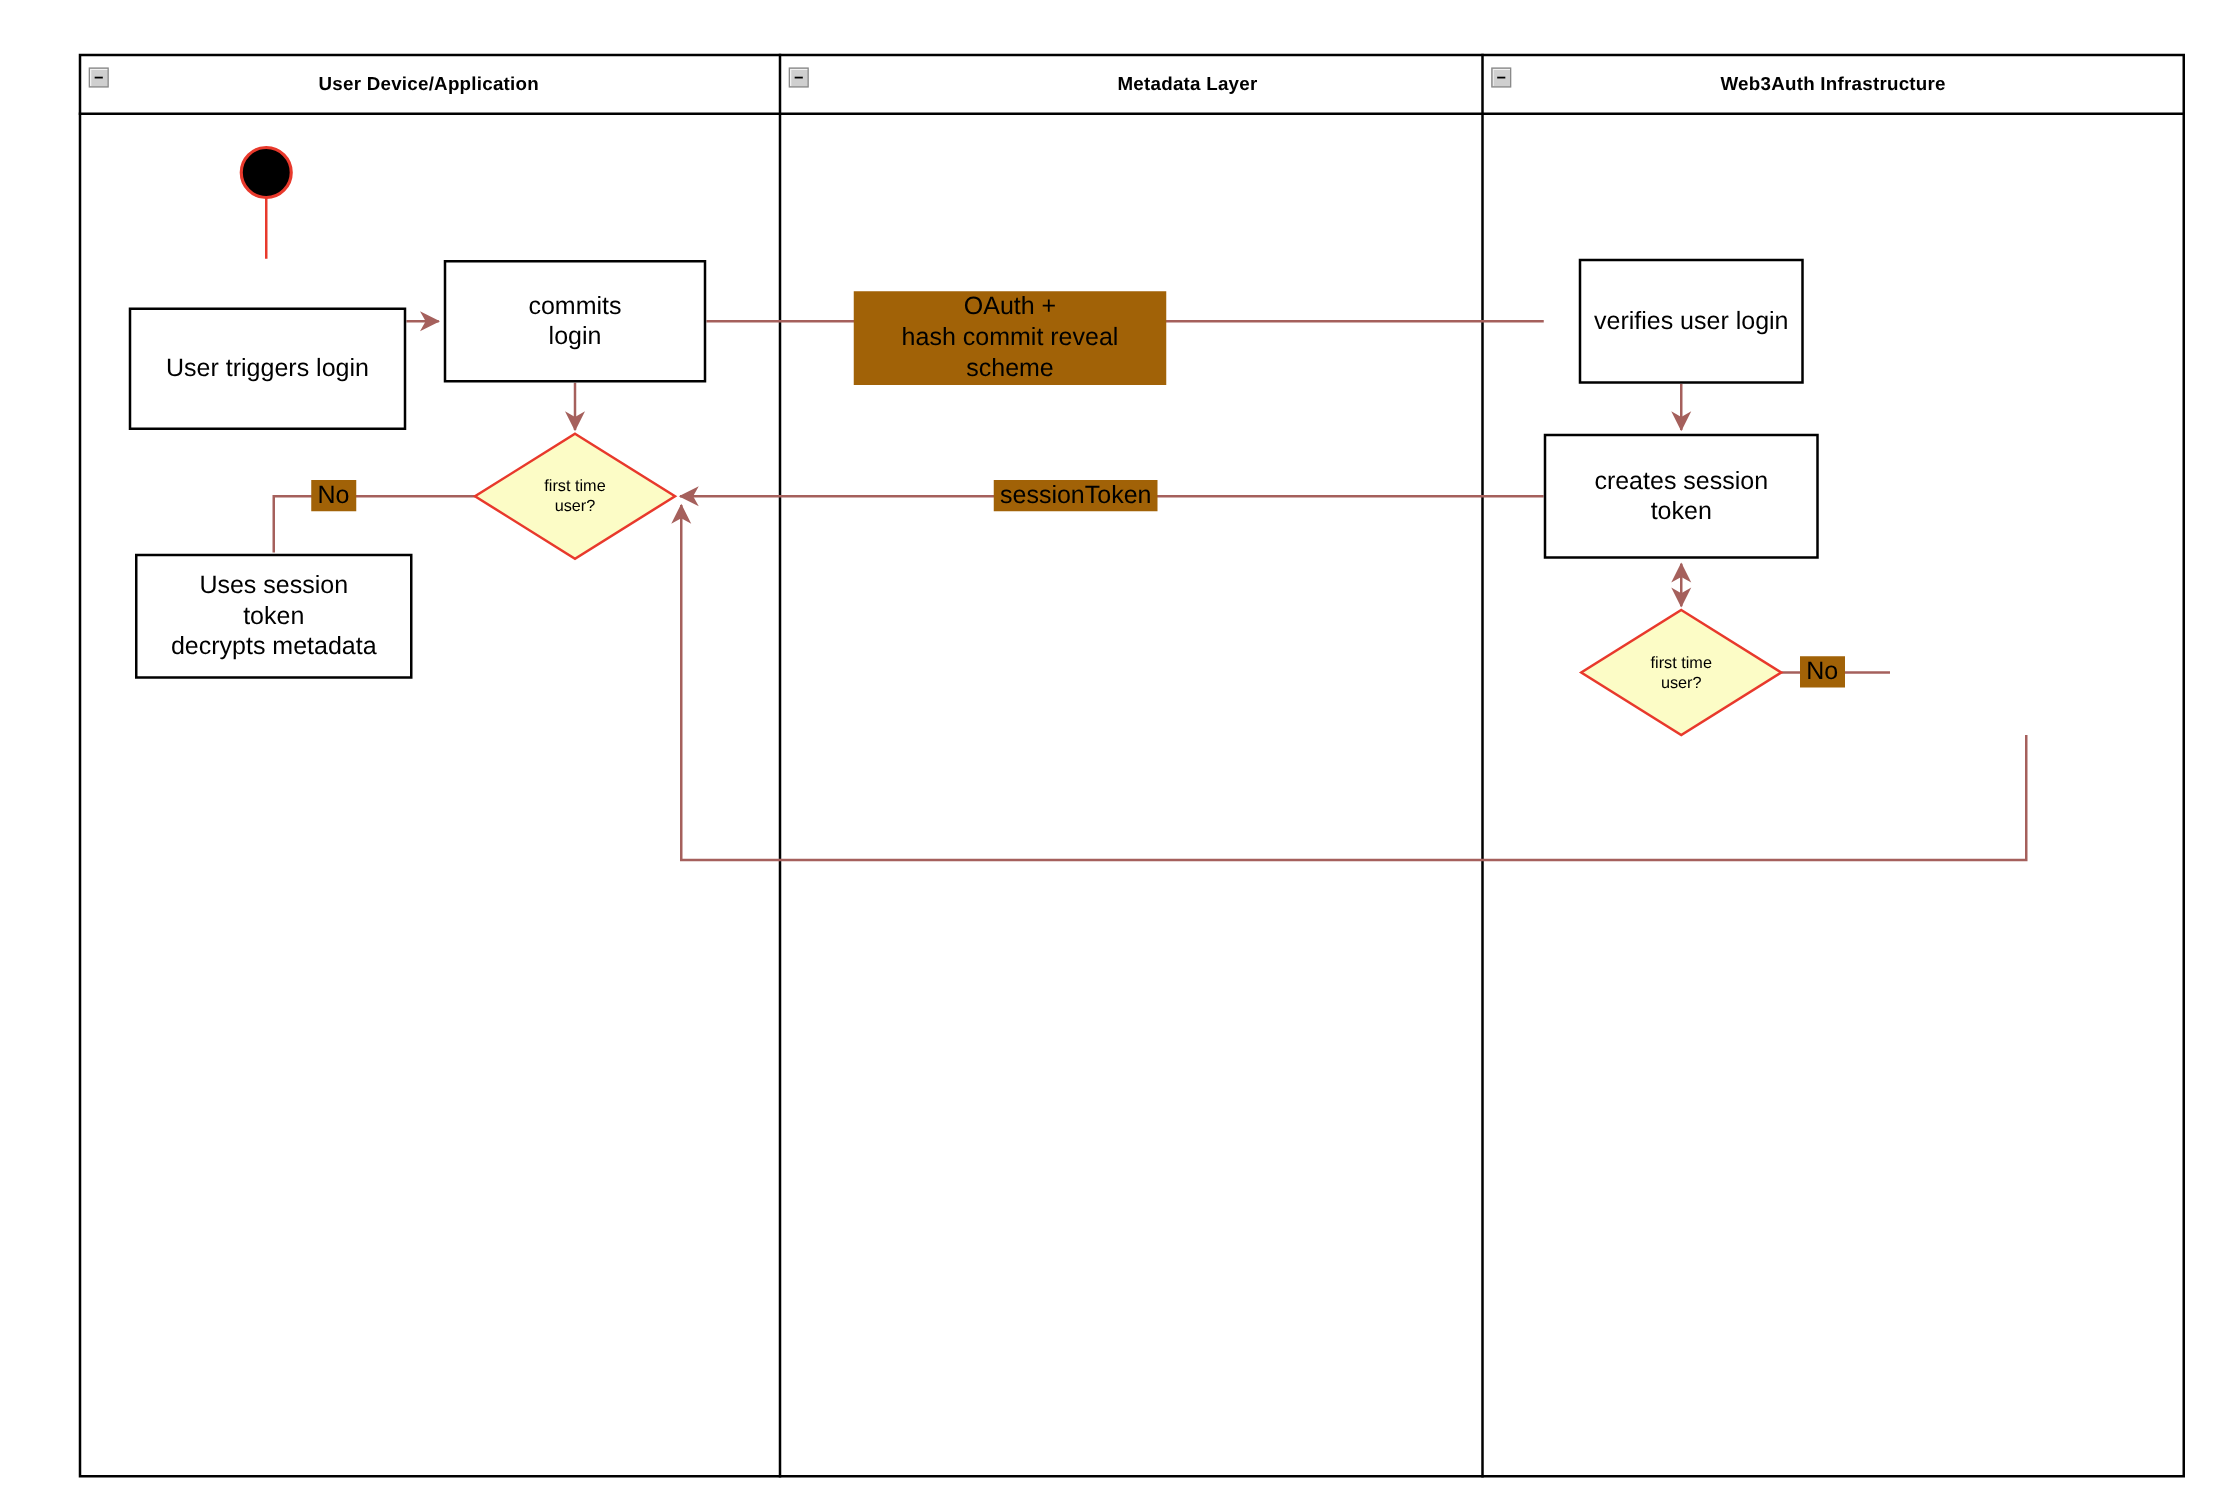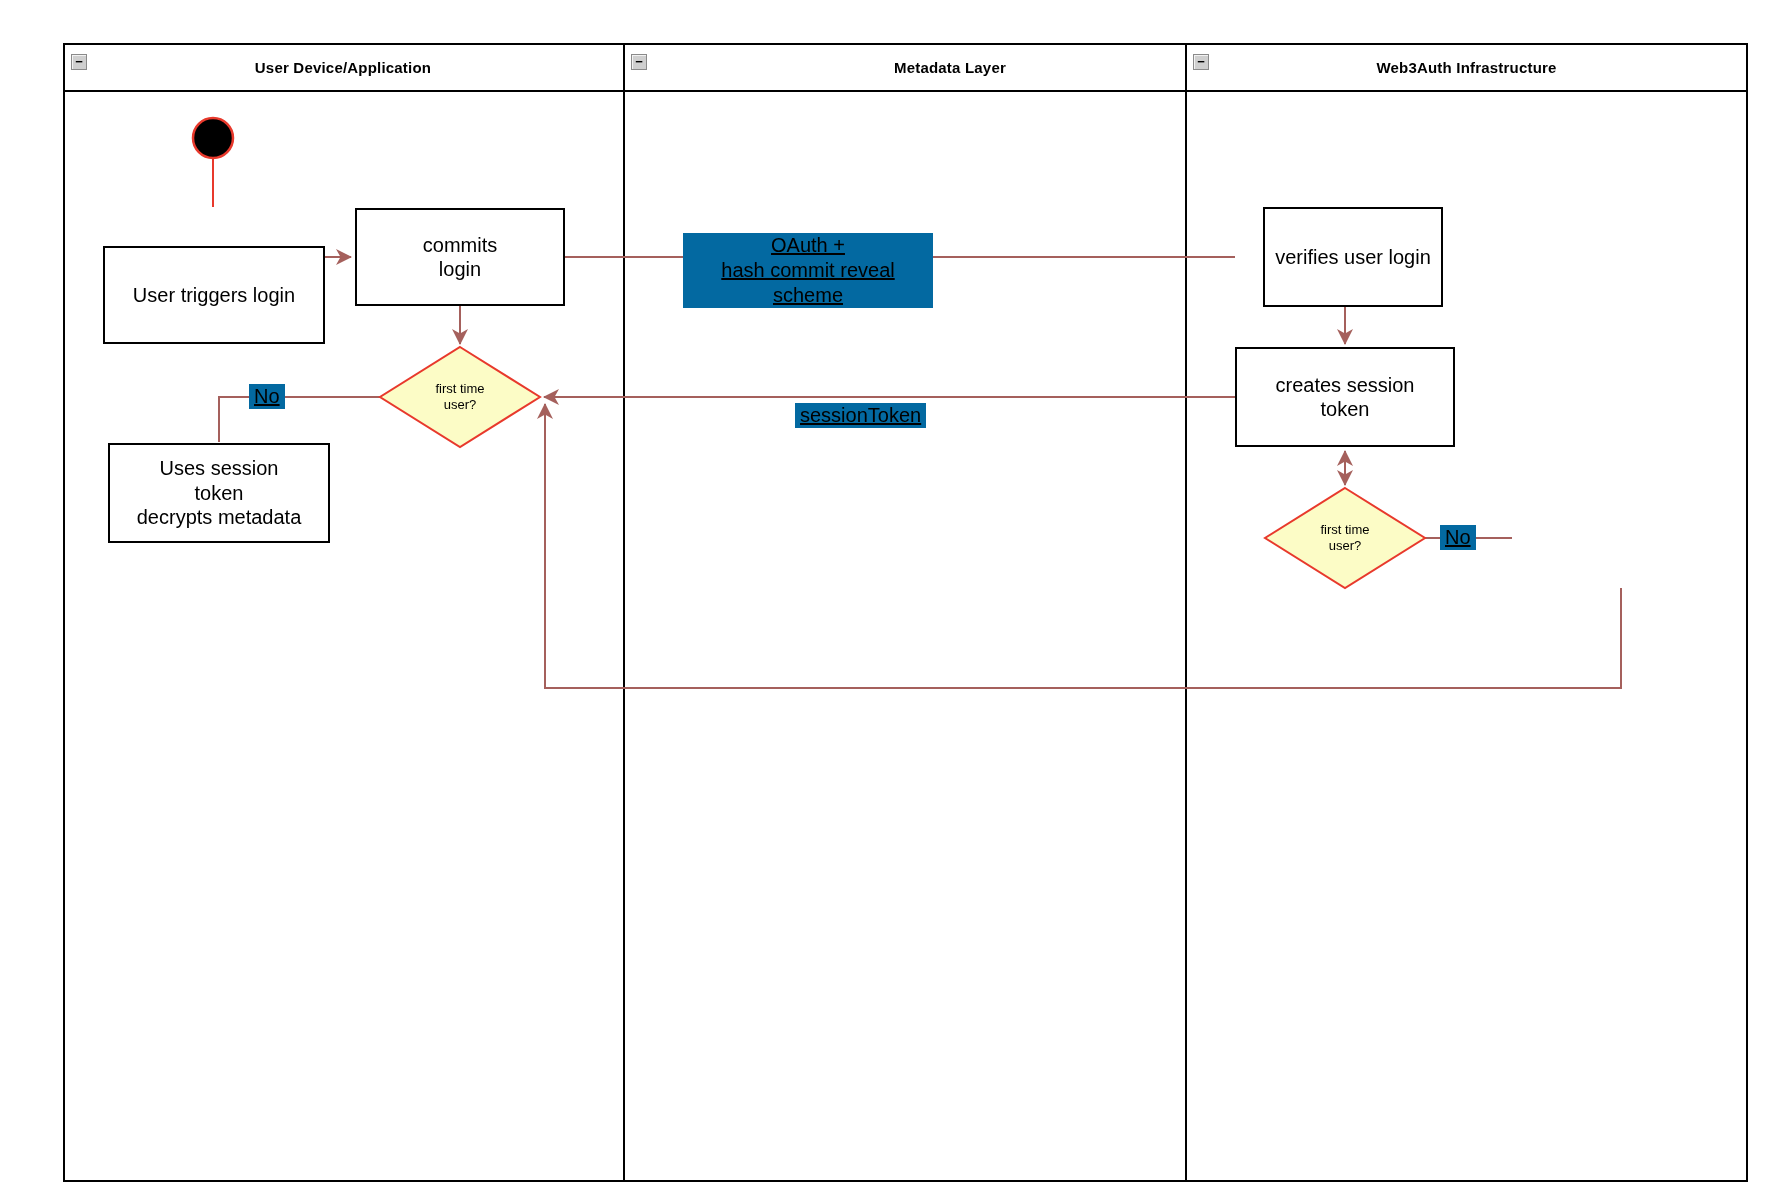--- a/index.html
+++ b/index.html
@@ -20,22 +20,22 @@
 
   svg.wires{position:absolute;left:0;top:0;}
 
   .box{position:absolute;border:2px solid #000;background:#fff;box-sizing:border-box;
     display:flex;align-items:center;justify-content:center;text-align:center;
     font-size:20px;line-height:1.22;white-space:pre-line;}
 
   .diamond-label{position:absolute;display:flex;align-items:center;justify-content:center;
     text-align:center;font-size:13px;line-height:1.2;white-space:pre-line;pointer-events:none;}
 
-  .edge-label{position:absolute;background:#0369a1;font-size:20px;line-height:1.25;
-    text-align:center;white-space:pre-line;padding:0 5px;text-decoration:underline;}
+  .edge-label{position:absolute;background:#a16207;font-size:20px;line-height:1.25;
+    text-align:center;white-space:pre-line;padding:0 5px;}
 </style>
 </head>
 <body>
 
 <div id="stage">
 
   <div class="pool-frame"></div>
   <div class="lane-divider" style="left:623px;"></div>
   <div class="lane-divider" style="left:1185px;"></div>
   <div class="header-underline"></div>
@@ -120,17 +120,17 @@
   </div>
 
 
   <div class="diamond-label" style="left:390px;top:362px;width:140px;height:70px;">first time
 user?</div>
   <div class="diamond-label" style="left:1275px;top:503px;width:140px;height:70px;">first time
 user?</div>
 
   <div class="edge-label" style="left:683px;top:233px;width:240px;">OAuth +
 hash commit reveal scheme</div>
-  <div class="edge-label" style="left:795px;top:403px;">sessionToken</div>
+  <div class="edge-label" style="left:795px;top:384px;">sessionToken</div>
   <div class="edge-label" style="left:249px;top:384px;">No</div>
   <div class="edge-label" style="left:1440px;top:525px;">No</div>
 
 </div>
 
 </body></html>

